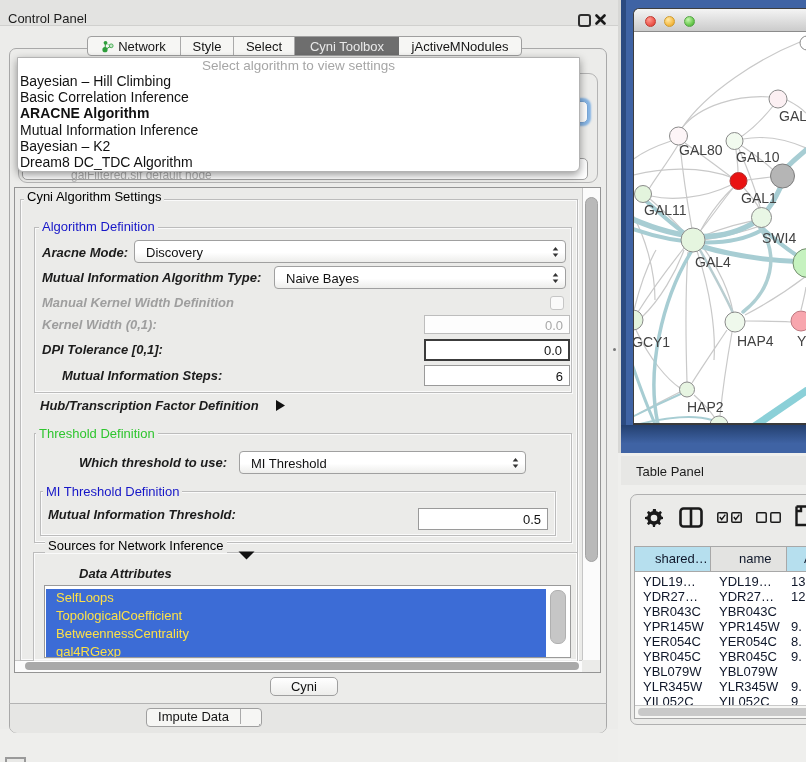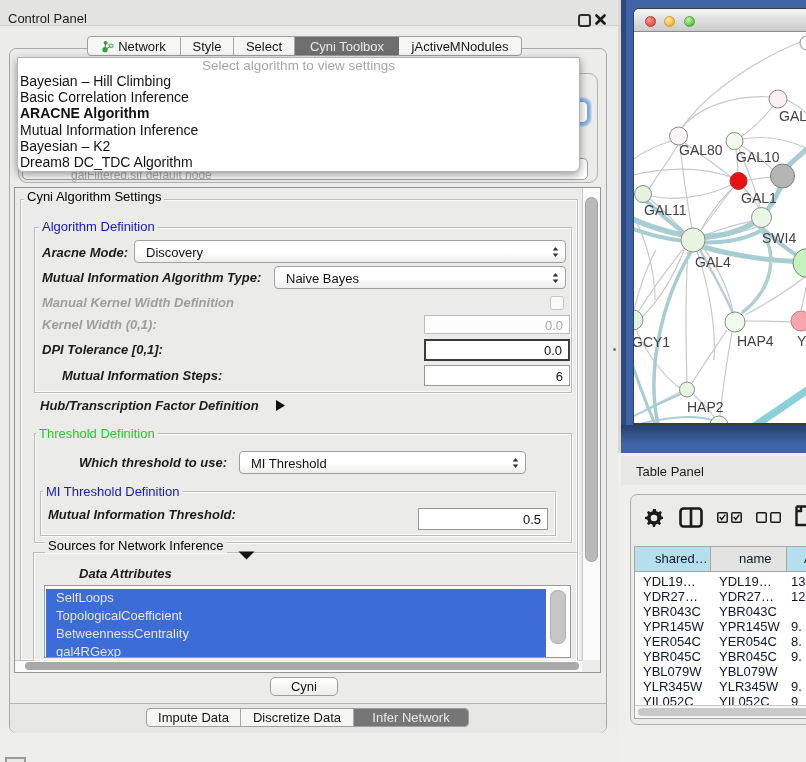--- a/index.html
+++ b/index.html
@@ -134,34 +134,34 @@
   </div>
 
 <div class="etch" style="left:33px;top:552px;width:545px;height:109px;border-bottom:none;"></div>
 <div class="gtitle" style="left:45px;top:538px;">Sources for Network Inference</div>
 <svg class="ab" style="left:238px;top:551px;" width="17" height="9" viewBox="0 0 17 9">
     <path d="M0.5 0.5 L16.5 0.5 L8.5 8.5 Z" fill="#111"></path>
   </svg>
 
 <div class="lbl bold" style="left:36px;top:566px;padding-left:43px;">Data Attributes</div>
 <div class="ab" style="left:44px;top:585px;width:527px;height:73px;background:#fff;border:1px solid #9a9a9a;box-sizing:border-box;">
-  <div style="position:absolute;left:1px;top:3px;width:500px;height:68px;background:#3c6cd6;color:#e5e5e5;font-size:13px;line-height:18px;padding-left:10px;overflow:hidden;box-sizing:border-box;">SelfLoops<br>TopologicalCoefficient<br>BetweennessCentrality<br>gal4RGexp</div>
+  <div style="position:absolute;left:1px;top:3px;width:500px;height:68px;background:#3c6cd6;color:#fde047;font-size:13px;line-height:18px;padding-left:10px;overflow:hidden;box-sizing:border-box;">SelfLoops<br>TopologicalCoefficient<br>BetweennessCentrality<br>gal4RGexp</div>
   <div style="position:absolute;right:4px;top:4px;width:16px;height:54px;background:#c6c6c6;border:1px solid #b0b0b0;border-radius:7px;box-sizing:border-box;"></div>
 </div>
 
 <div class="ab" style="left:17px;top:57px;width:563px;height:115px;background:#fff;border:1px solid #b3b3b3;border-radius:0 0 6px 6px;box-shadow:0 3px 9px rgba(0,0,0,.4);box-sizing:border-box;z-index:5;">
   <div style="position:absolute;left:0;top:0;width:100%;text-align:center;font-size:13.5px;color:#a6a6a6;">Select algorithm to view settings</div>
   <div style="position:absolute;left:1px;top:15px;font-size:14px;color:#111;line-height:16.2px;padding-left:1px;">Bayesian – Hill Climbing<br>Basic Correlation Inference<br><b>ARACNE Algorithm</b><br>Mutual Information Inference<br>Bayesian – K2<br>Dream8 DC_TDC Algorithm</div>
 </div>
 
 <div class="ab" style="left:270px;top:677px;width:68px;height:19px;background:linear-gradient(#ffffff,#ededeb);border:1px solid #9f9f9f;border-radius:5px;box-sizing:border-box;text-align:center;font-size:13px;color:#111;line-height:17px;">Cyni</div>
 
 <div class="ab" style="left:9px;top:703px;width:598px;height:1px;background:#b3b3b3;"></div>
 <div class="ab" style="left:10px;top:704px;width:596px;height:29px;background:#e6e6e4;border-radius:0 0 7px 7px;"></div>
-<div class="ab" style="left:146px;top:708px;height:19px;display:flex;border:1px solid #9f9f9f;border-radius:4px;overflow:hidden;background:#f6f6f4;font-size:13px;color:#141414;box-sizing:border-box;">
+<div class="ab" style="left:146px;top:708px;height:19px;display:flex;border:1px solid #9f9f9f;border-radius:4px;overflow:hidden;background:#f6f6f4;font-size:13px;color:#141414;box-sizing:border-box;flex-direction:column;">
   <div style="width:94px;display:flex;align-items:center;justify-content:center;border-right:1px solid #aaa;box-sizing:border-box;">Impute Data</div>
   <div style="width:113px;display:flex;align-items:center;justify-content:center;border-right:1px solid #aaa;box-sizing:border-box;">Discretize Data</div>
   <div style="width:114px;display:flex;align-items:center;justify-content:center;background:#767676;color:#e9e9e9;">Infer Network</div>
 </div>
 
 <div class="ab" style="left:5px;top:757px;width:17px;height:12px;background:#e9e9e7;border:2px solid #9a9a9a;"></div>
 <div class="ab" style="left:613px;top:348px;width:3px;height:3px;background:#787878;border-radius:2px;"></div>
 
 <div class="ab" style="left:618px;top:0;width:188px;height:456px;background:#3f63a4;"></div>
 <div class="ab" style="left:618px;top:0;width:3px;height:453px;background:#d7d7d5;"></div>

